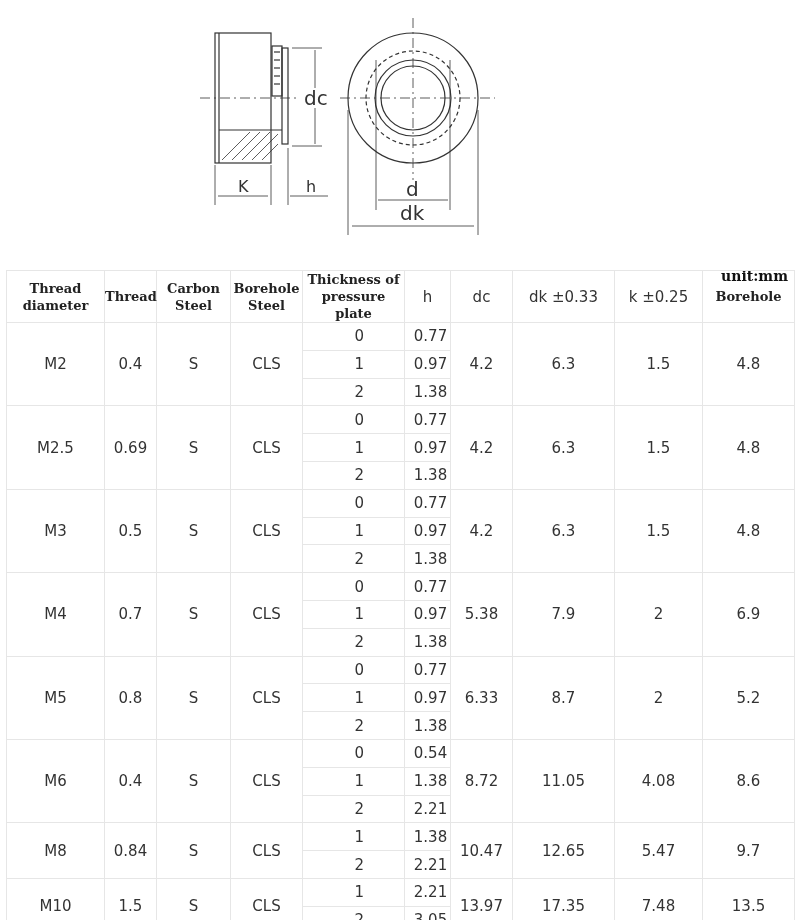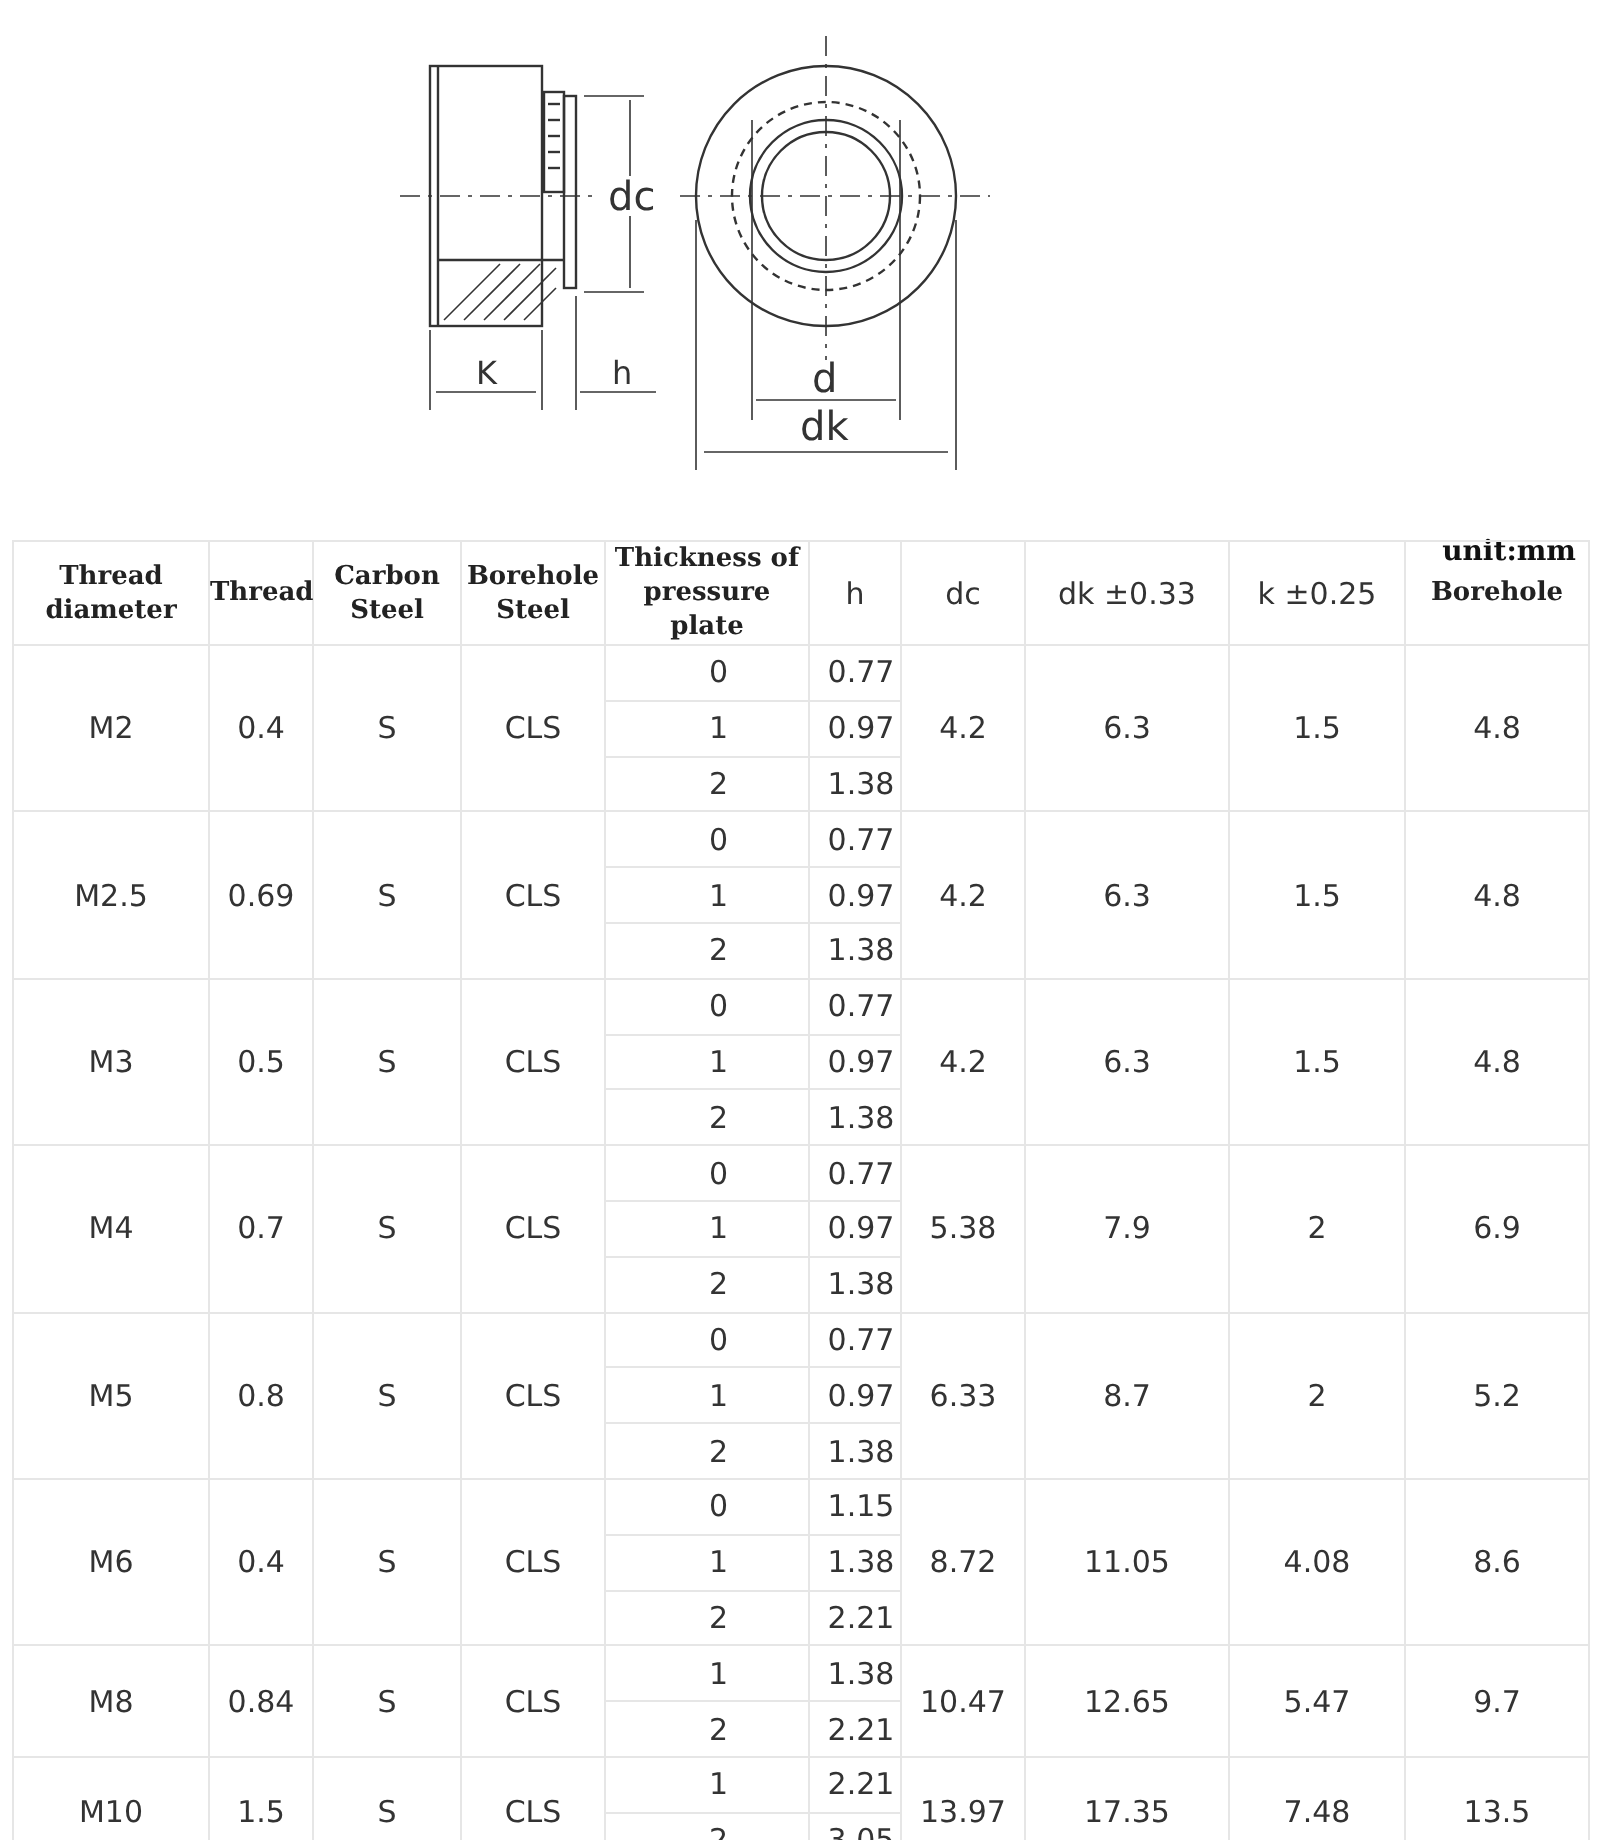--- a/index.html
+++ b/index.html
@@ -206,21 +206,21 @@
       <tr>
         <td class="sub thk">2</td>
         <td class="sub h">1.38</td>
       </tr>
       <tr>
         <td rowspan="3">M6</td>
         <td rowspan="3">0.4</td>
         <td rowspan="3">S</td>
         <td rowspan="3">CLS</td>
         <td class="sub thk">0</td>
-        <td class="sub h">1.15</td>
+        <td class="sub h">0.54</td>
         <td rowspan="3">8.72</td>
         <td rowspan="3">11.05</td>
         <td rowspan="3">4.08</td>
         <td rowspan="3">8.6</td>
       </tr>
       <tr>
         <td class="sub thk">1</td>
         <td class="sub h">1.38</td>
       </tr>
       <tr>

